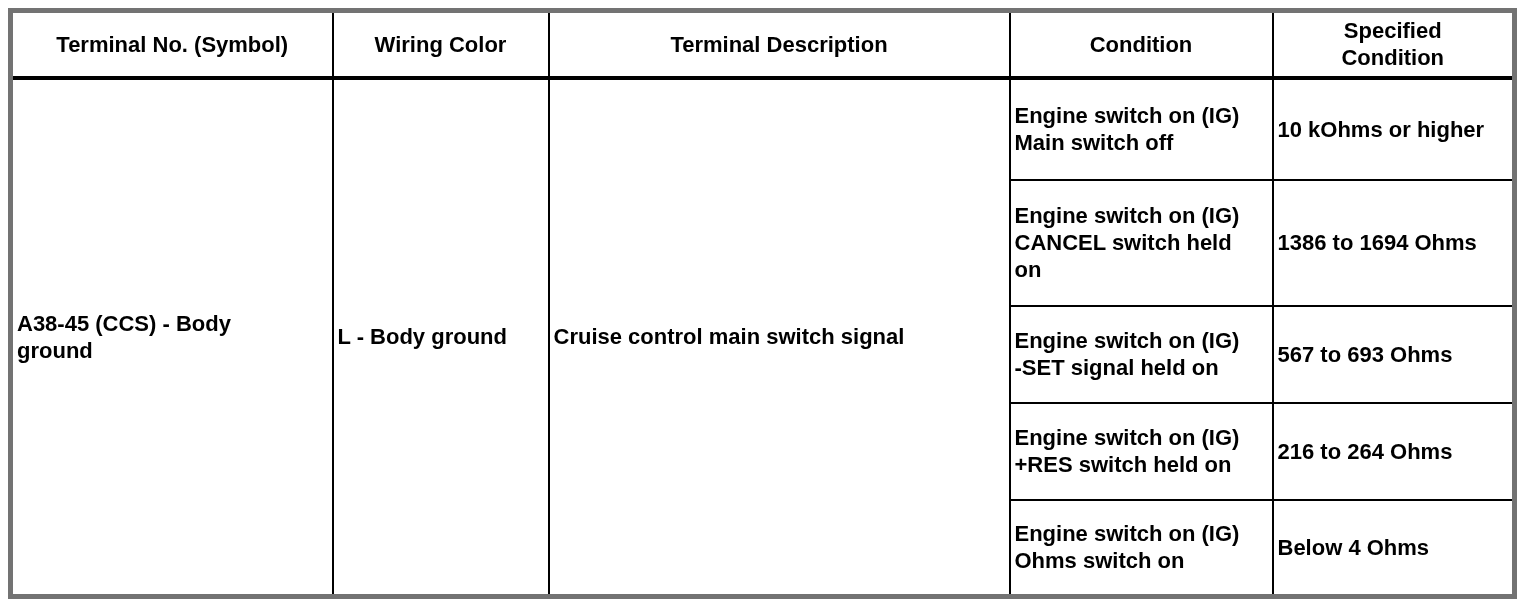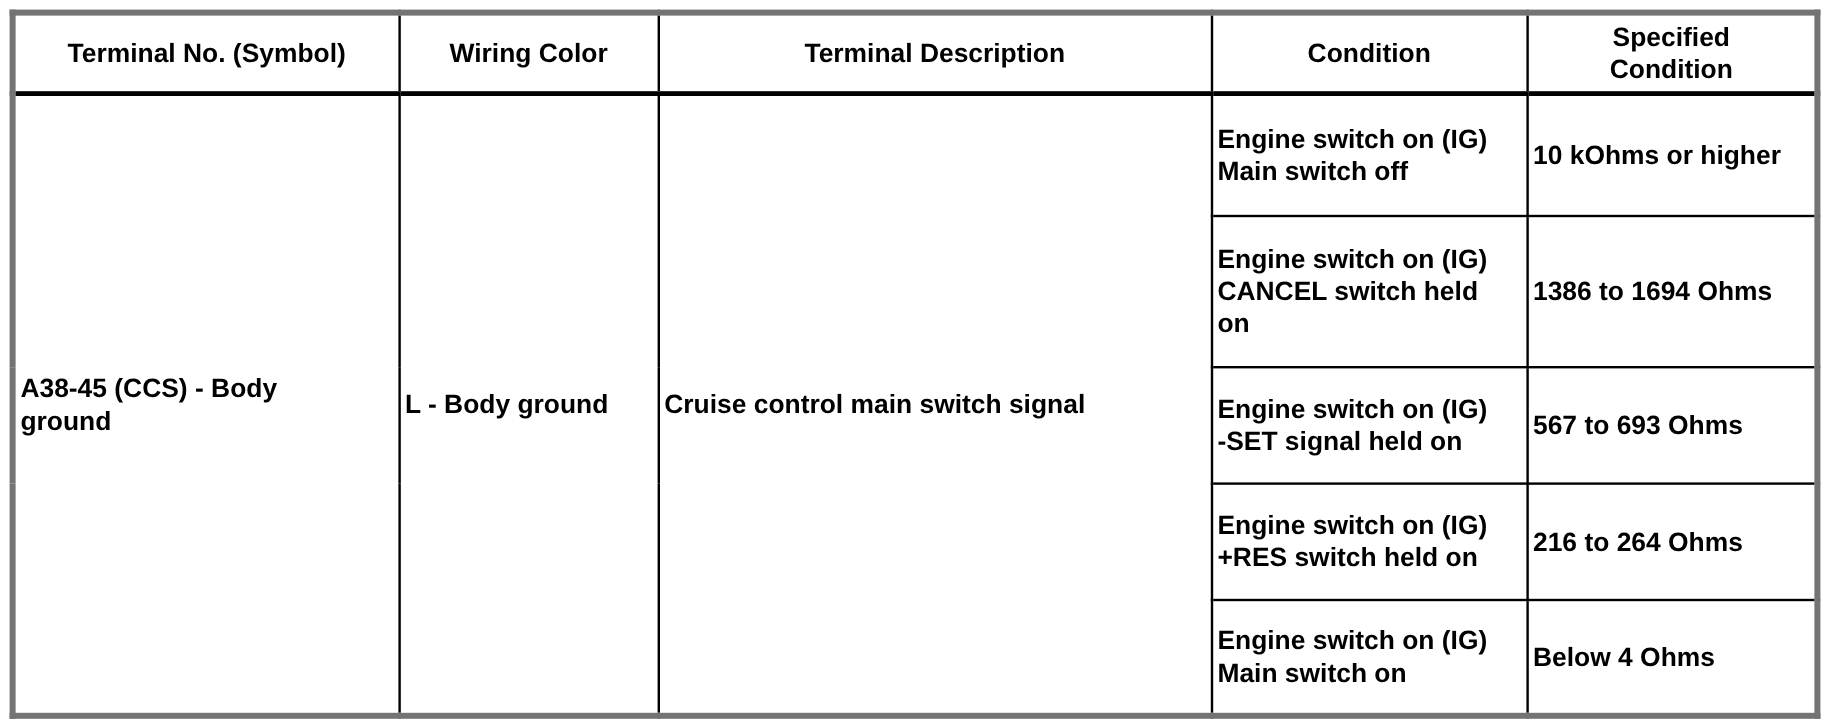--- a/index.html
+++ b/index.html
@@ -128,21 +128,21 @@
           <div class="cond-text">Engine switch on (IG)</div>
           <div class="cond-text para-2">+RES switch held on</div>
         </td>
         <td>
           <div>216 to 264 Ohms</div>
         </td>
       </tr>
       <tr class="row-5">
         <td>
           <div class="cond-text">Engine switch on (IG)</div>
-          <div class="cond-text para-2">Main switch on</div>
+          <div class="cond-text para-2">Ohms switch on</div>
         </td>
         <td>
           <div>Below 4 Ohms</div>
         </td>
       </tr>
     </tbody>
   </table>
 </div>
 
 </body></html>

